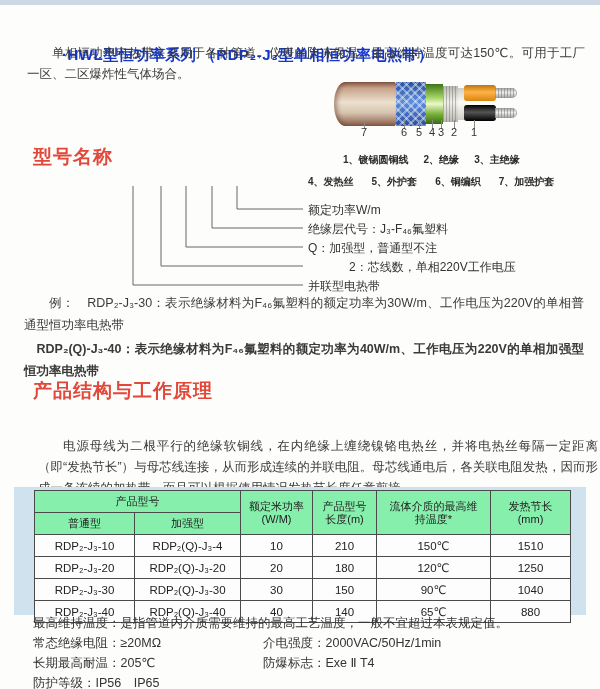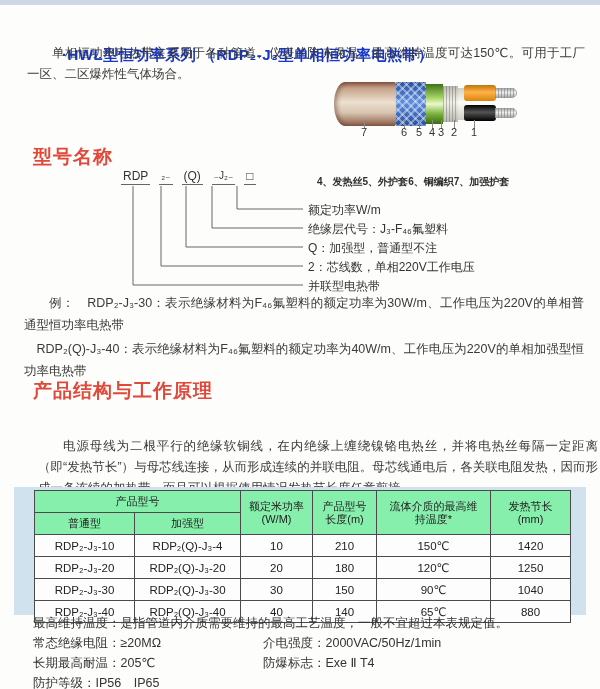--- a/index.html
+++ b/index.html
@@ -49,37 +49,37 @@
     background:linear-gradient(180deg,#000 0%,#555 45%,#000 100%);}
   .tip{width:22px;height:10px;border-radius:0 5px 5px 0;
     background-image:repeating-linear-gradient(90deg,rgba(120,120,120,.55) 0 1px,rgba(0,0,0,0) 1px 3px),
       linear-gradient(180deg,#9e9e9e 0%,#efefef 45%,#9e9e9e 100%);}
   .tip-a{left:165px;top:12px;} .tip-b{left:165px;top:32px;}
   .leader{position:absolute;width:1px;height:9px;top:44px;background:#8a8a85;}
   .cable-num{position:absolute;top:50px;font-size:11px;color:#333;}
 
   .part-row{position:absolute;display:flex;font-size:10px;font-weight:bold;color:#2c2c2c;white-space:nowrap;}
   .part-row-1{left:343px;top:153px;gap:15px;}
-  .part-row-2{left:308px;top:175px;margin-left:9px;}
+  .part-row-2{left:308px;top:175px;gap:18px;}
 
   
   .sec-heading{position:absolute;left:33px;color:#e2483a;font-size:19px;font-weight:bold;letter-spacing:1px;}
   .h-model{top:144px;} .h-structure{top:378px;} .h-specs{top:467px;}
 
   
   .segments{position:absolute;left:121px;top:170px;display:flex;gap:9px;align-items:flex-end;}
   .segments .seg{border-bottom:1px solid #666;padding:0 2px 2px 2px;font-size:12px;color:#333;line-height:12px;}
   .segments .seg:nth-child(2),.segments .seg:nth-child(4){font-size:10px;}
   .model-svg{position:absolute;left:0;top:186px;pointer-events:none;}
   .model-label{position:absolute;left:308px;font-size:12px;color:#333;white-space:nowrap;}
-  .ml-0{top:202px;} .ml-1{top:221px;} .ml-2{top:240px;} .ml-3{top:259px;} .ml-4{top:278px;}
+  .ml-0{top:202px;} .ml-1{top:221px;} .ml-2{top:240px;} .ml-3{top:259px;margin-left:41px;} .ml-4{top:278px;}
 
   .examples{position:absolute;left:24px;top:292px;width:560px;font-size:12.5px;line-height:22px;color:#3a3a3a;}
   .examples p{margin:0 0 2px 0;text-align:justify;}
-  .ex1{text-indent:2em;} .ex2{text-indent:1em;}
+  .ex1{text-indent:2em;} .ex2{text-indent:1em;font-weight:bold;}
 
   .structure-body{
     position:absolute;left:22px;top:420px;width:560px;margin:16px;
     font-size:12.5px;line-height:21px;color:#3a3a3a;text-indent:2em;text-align:justify;
   }
 
   
   .table-panel{position:absolute;left:14px;top:487px;width:572px;height:128px;background:#cfe2ee;}
   table.specs{
     position:absolute;left:34px;top:490px;width:536px;
@@ -131,36 +131,34 @@
 
     <span class="cable-num" style="left:31px">7</span>
     <span class="cable-num" style="left:71px">6</span>
     <span class="cable-num" style="left:86px">5</span>
     <span class="cable-num" style="left:99px">4</span>
     <span class="cable-num" style="left:108px">3</span>
     <span class="cable-num" style="left:121px">2</span>
     <span class="cable-num" style="left:141px">1</span>
   </div>
 
+  <div class="part-row part-row-1">
+    <span>1、镀锡圆铜线</span>
+    <span>2、绝缘</span>
+    <span>3、主绝缘</span>
+  </div>
   <div class="part-row part-row-2">
     <span>4、发热丝</span>
     <span>5、外护套</span>
     <span>6、铜编织</span>
     <span>7、加强护套</span>
   </div>
 
   <div class="sec-heading h-model">型号名称</div>
 
-  <div class="segments">
-    <span class="seg">RDP</span>
-    <span class="seg">₂₋</span>
-    <span class="seg">(Q)</span>
-    <span class="seg">₋J₂₋</span>
-    <span class="seg">□</span>
-  </div>
 
   <svg class="model-svg" width="600" height="110">
     <path d="M237,0 V23 H303" stroke="#666" stroke-width="1" fill="none"></path>
     <path d="M212,0 V42 H303" stroke="#666" stroke-width="1" fill="none"></path>
     <path d="M186,0 V61 H303" stroke="#666" stroke-width="1" fill="none"></path>
     <path d="M161,0 V80 H303" stroke="#666" stroke-width="1" fill="none"></path>
     <path d="M133,0 V99 H303" stroke="#666" stroke-width="1" fill="none"></path>
   </svg>
 
   <div class="model-label ml-0">额定功率W/m</div>
@@ -205,21 +203,21 @@
         <th>加强型</th>
       </tr>
     </thead>
     <tbody>
         <tr>
           <td>RDP₂-J₃-10</td>
           <td>RDP₂(Q)-J₃-4</td>
           <td>10</td>
           <td>210</td>
           <td>150℃</td>
-          <td>1420</td>
+          <td>1510</td>
         </tr>
         <tr>
           <td>RDP₂-J₃-20</td>
           <td>RDP₂(Q)-J₃-20</td>
           <td>20</td>
           <td>180</td>
           <td>120℃</td>
           <td>1250</td>
         </tr>
         <tr>

